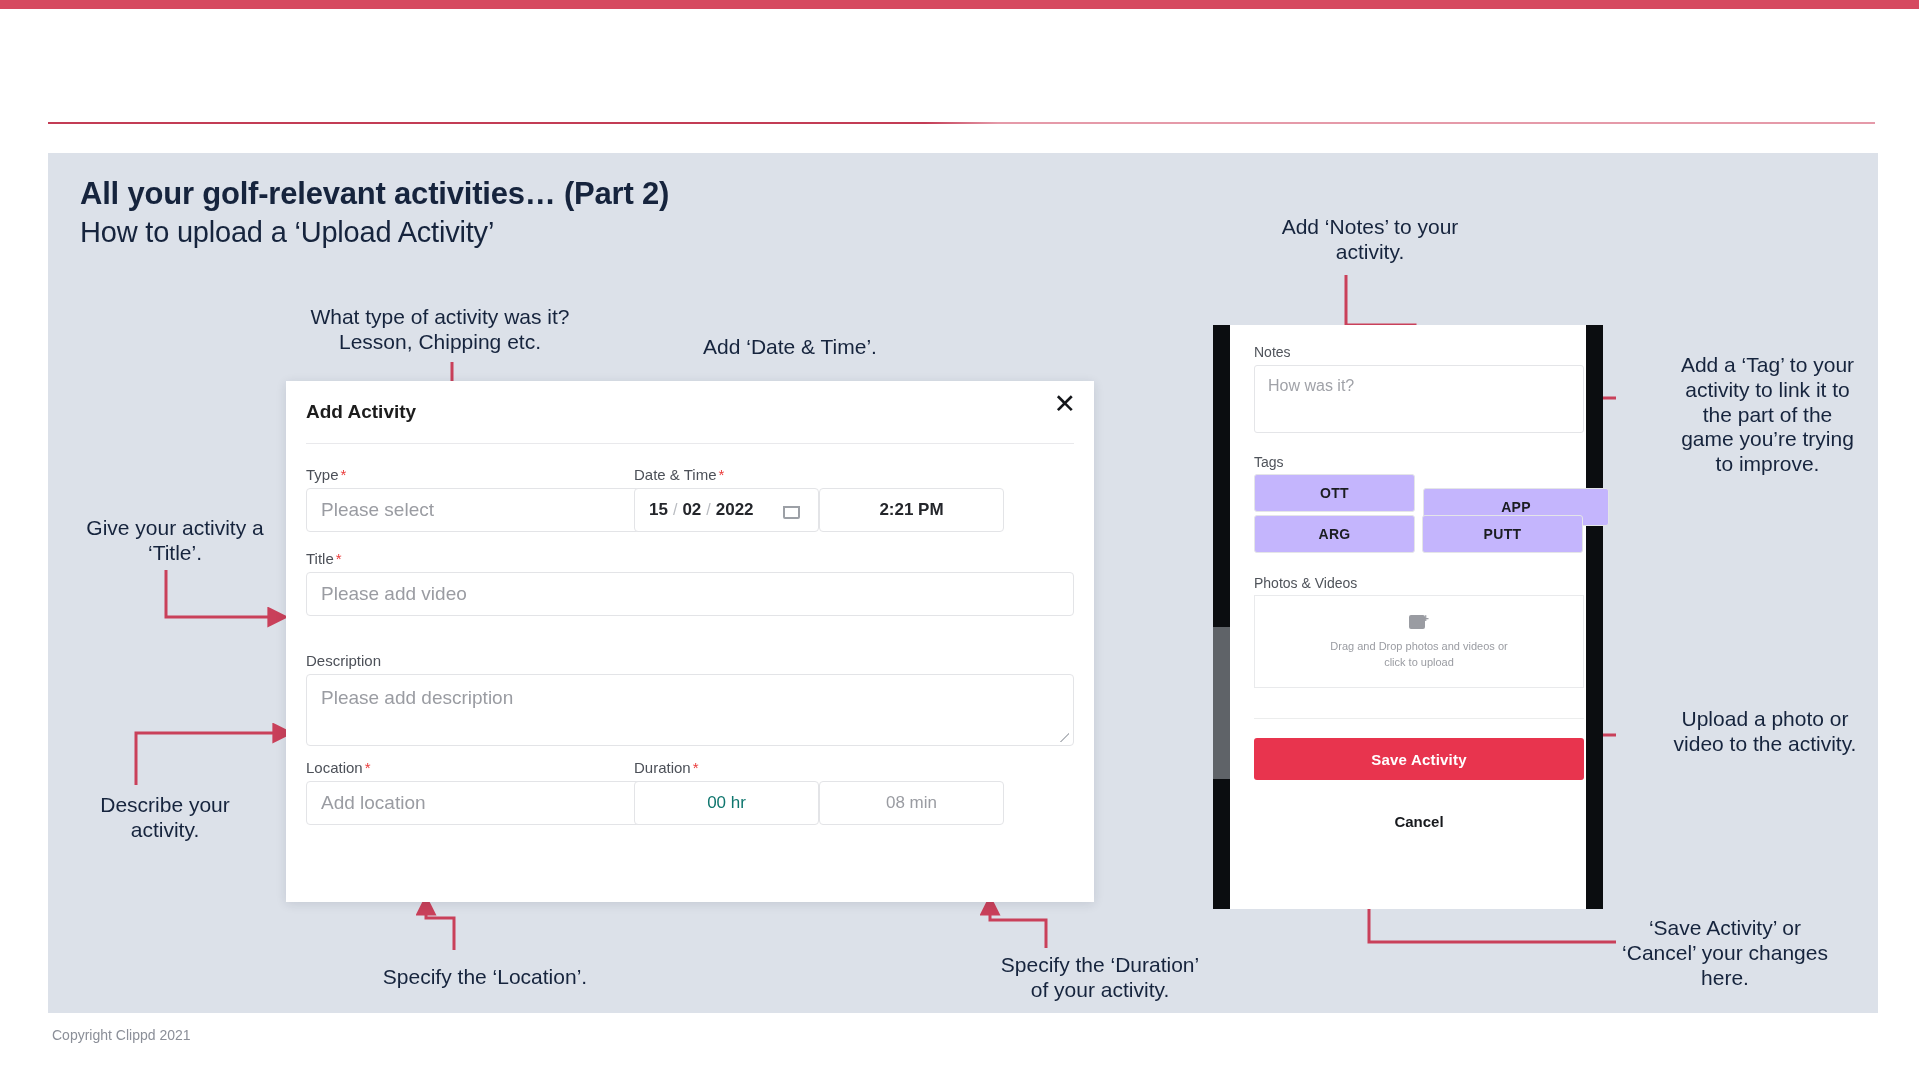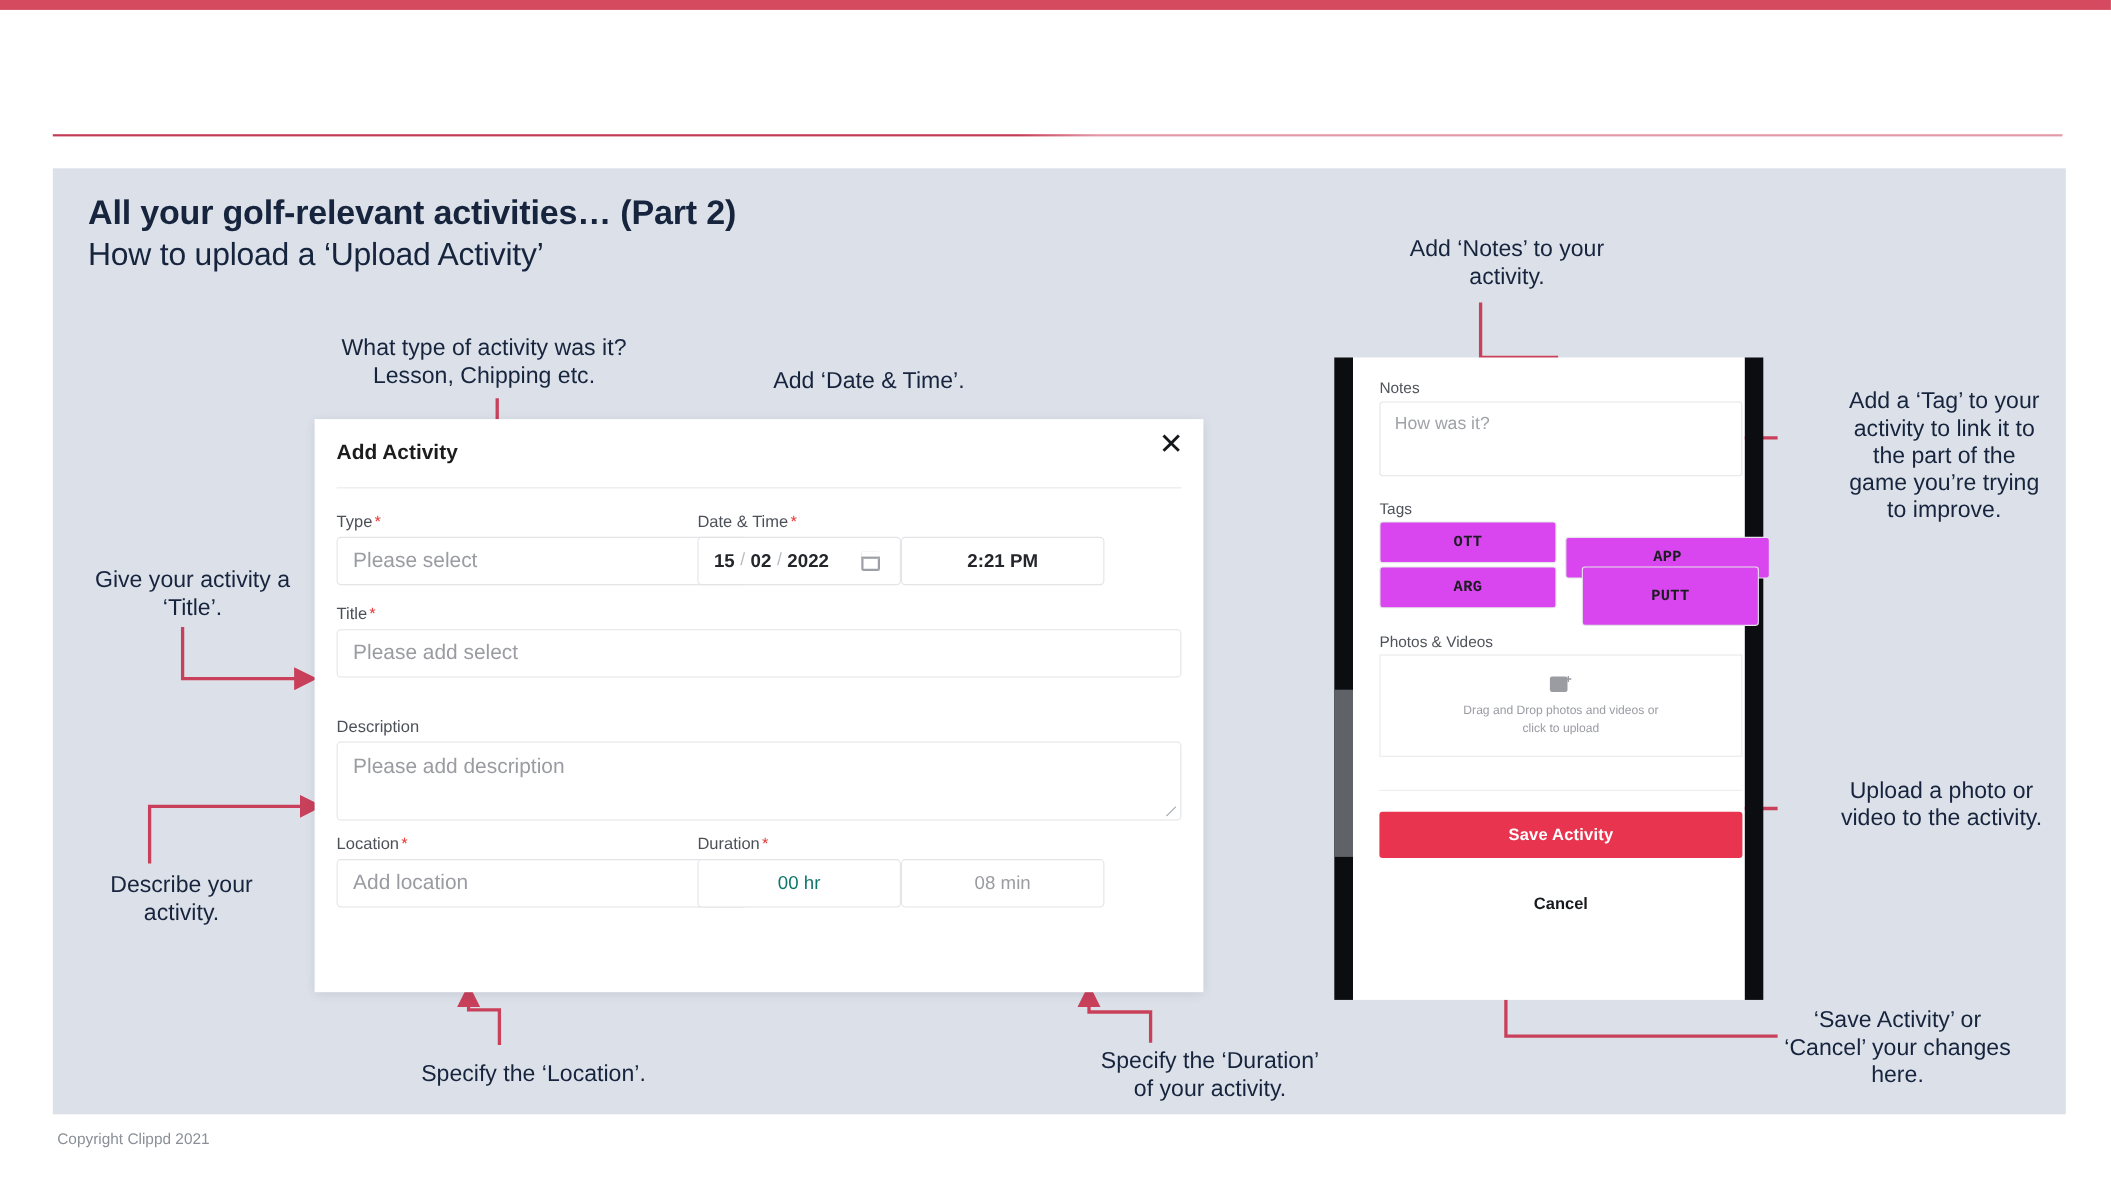--- a/index.html
+++ b/index.html
@@ -131,23 +131,23 @@
   .phone-screen {
     position: absolute; left: 17px; top: 0; width: 356px; height: 584px;
     background: #ffffff;
   }
   .p-label { position: absolute; font-size: 14px; color: #4f535a; }
   .p-inp {
     position: absolute; border: 1px solid #e4e5e8; background: #fff; border-radius: 3px;
   }
   .p-inp .ph { position: absolute; left: 13px; top: 11px; font-size: 16px; color: #a0a2a8; }
   .tag-btn {
-    position: absolute; border: 1px solid #e4e5e8; background: #d946ef; border-radius: 3px;
+    position: absolute; border: 1px solid #e4e5e8; background: #c4b5fd; border-radius: 3px;
     display: flex; align-items: center; justify-content: center;
-    font-size: 14px; font-weight: 700; color: #1b1d21; letter-spacing: .3px; font-family: Liberation Mono, monospace;
+    font-size: 14px; font-weight: 700; color: #1b1d21; letter-spacing: .3px;
   }
   .dropzone {
     position: absolute; border: 1px solid #e9eaec; background: #fff;
     display: flex; flex-direction: column; align-items: center; justify-content: center;
   }
   .dz-text { font-size: 11px; color: #9a9ca2; text-align: center; line-height: 1.45; }
   .dz-icon { width: 20px; height: 17px; position: relative; margin-bottom: 9px; }
   .dz-icon .box {
     position: absolute; left: 0; top: 2px; width: 16px; height: 14px;
     background: #9a9ca2; border-radius: 2px;
@@ -260,21 +260,21 @@
       <span class="cal-icon"></span>
     </div>
     <div class="inp" style="left:533px; top:107px; width:185px; height:44px; justify-content:center;">
       <span class="val">2:21 PM</span>
     </div>
 
     <div class="fld-label" style="left:20px; top:169px;">
       <span>Title</span><span class="req">*</span>
     </div>
     <div class="inp" style="left:20px; top:191px; width:768px; height:44px;">
-      <span class="ph">Please add select</span>
+      <span class="ph">Please add video</span>
     </div>
 
     <div class="fld-label" style="left:20px; top:271px;">
       <span>Description</span>
     </div>
     <div class="inp" style="left:20px; top:293px; width:768px; height:72px; align-items:flex-start; padding-top:12px;">
       <span class="ph">Please add description</span>
       <span class="resize-grip"></span>
     </div>
 
@@ -306,21 +306,21 @@
 
       <div class="p-label" style="left:24px; top:19px;">Notes</div>
       <div class="p-inp" style="left:24px; top:40px; width:330px; height:68px;">
         <span class="ph">How was it?</span>
       </div>
 
       <div class="p-label" style="left:24px; top:129px;">Tags</div>
       <div class="tag-btn" style="left:24px; top:149px; width:161px; height:38px;">OTT</div>
       <div class="tag-btn" style="left:193px; top:163px; width:186px; height:38px;">APP</div>
       <div class="tag-btn" style="left:24px; top:190px; width:161px; height:38px;">ARG</div>
-      <div class="tag-btn" style="left:208px; top:190px; width:161px; height:54px;">PUTT</div>
+      <div class="tag-btn" style="left:192px; top:190px; width:161px; height:38px;">PUTT</div>
 
       <div class="p-label" style="left:24px; top:250px;">Photos &amp; Videos</div>
       <div class="dropzone" style="left:24px; top:270px; width:330px; height:93px;">
         <span class="dz-icon">
           <span class="box"></span>
             <span class="plus">+</span>
         </span>
         <span class="dz-text" style="white-space:pre-line;">Drag and Drop photos and videos or
 click to upload</span>
       </div>

